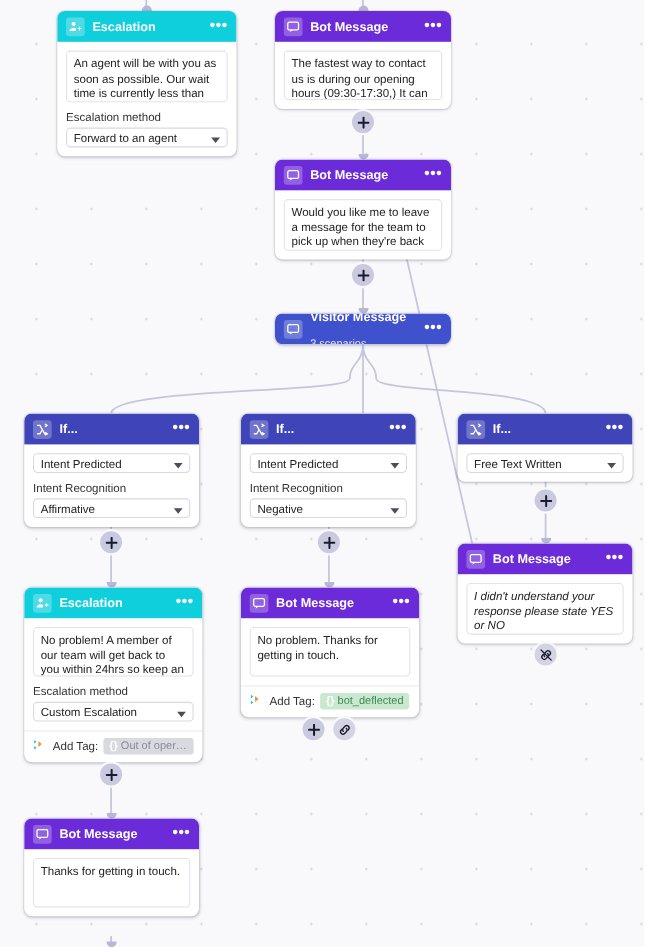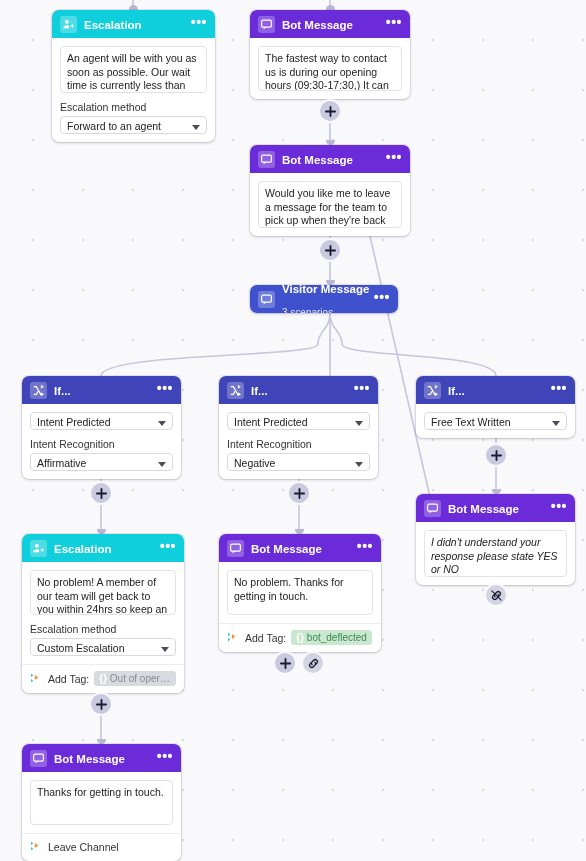--- a/index.html
+++ b/index.html
@@ -224,21 +224,21 @@
         </svg>
       </span>
       <span class="head-text"><span class="node-title">Bot Message</span></span>
       <span class="dots">•••</span>
     </div>
     <div class="node-body">
       <div class="msgbox" style="height:47px;">Would you like me to leave a message for the team to pick up when they're back online?</div>
     </div>
   </div>
 
-  <div class="node" id="n-visitor" style="left:250px; top:285px; width:148px;">
+  <div class="node" id="n-visitor" style="left:250px; top:285px; width:160px;">
     <div class="node-head hd-blue" style="height:28px;">
       <span class="hicon">
         <svg width="13" height="13" viewBox="0 0 24 24" fill="none" stroke="#fff" stroke-width="2.2">
           <rect x="3" y="4" width="18" height="13" rx="2.5"></rect>
           <path d="M8 17l-2 4 6-4z" fill="#fff" stroke="none"></path>
         </svg>
       </span>
       <span class="head-text">
         <span class="node-title">Visitor Message</span>
         <span class="node-sub" style="display:block;">3 scenarios</span>
@@ -402,30 +402,20 @@
         <svg width="13" height="13" viewBox="0 0 24 24" fill="none" stroke="#fff" stroke-width="2.2">
           <rect x="3" y="4" width="18" height="13" rx="2.5"></rect>
           <path d="M8 17l-2 4 6-4z" fill="#fff" stroke="none"></path>
         </svg>
       </span>
       <span class="head-text"><span class="node-title">Bot Message</span></span>
       <span class="dots">•••</span>
     </div>
     <div class="node-body">
       <div class="msgbox" style="height:45px;">Thanks for getting in touch.</div>
-    </div>
-    <div class="tag-row">
-      <span>
-        <svg width="13" height="12" viewBox="0 0 24 22">
-          <path d="M2 3l4 3-4 3z" fill="#14c4d4"></path>
-          <path d="M2 13l4 3-4 3z" fill="#14c4d4"></path>
-          <path d="M9 5l6 5-6 5z" fill="#f59038"></path>
-        </svg>
-      </span>
-      <span class="label">Leave Channel</span>
     </div>
   </div>
 
   <div class="cap up" style="left:128.5px; top:5px;"></div>
   <div class="cap up" style="left:325.5px; top:5px;"></div>
   <div class="cap" style="left:325.5px; top:140px;"></div>
   <div class="cap" style="left:325.5px; top:280px;"></div>
   <div class="cap" style="left:96.5px; top:529px;"></div>
   <div class="cap" style="left:294.5px; top:529px;"></div>
   <div class="cap" style="left:491.5px; top:489px;"></div>

